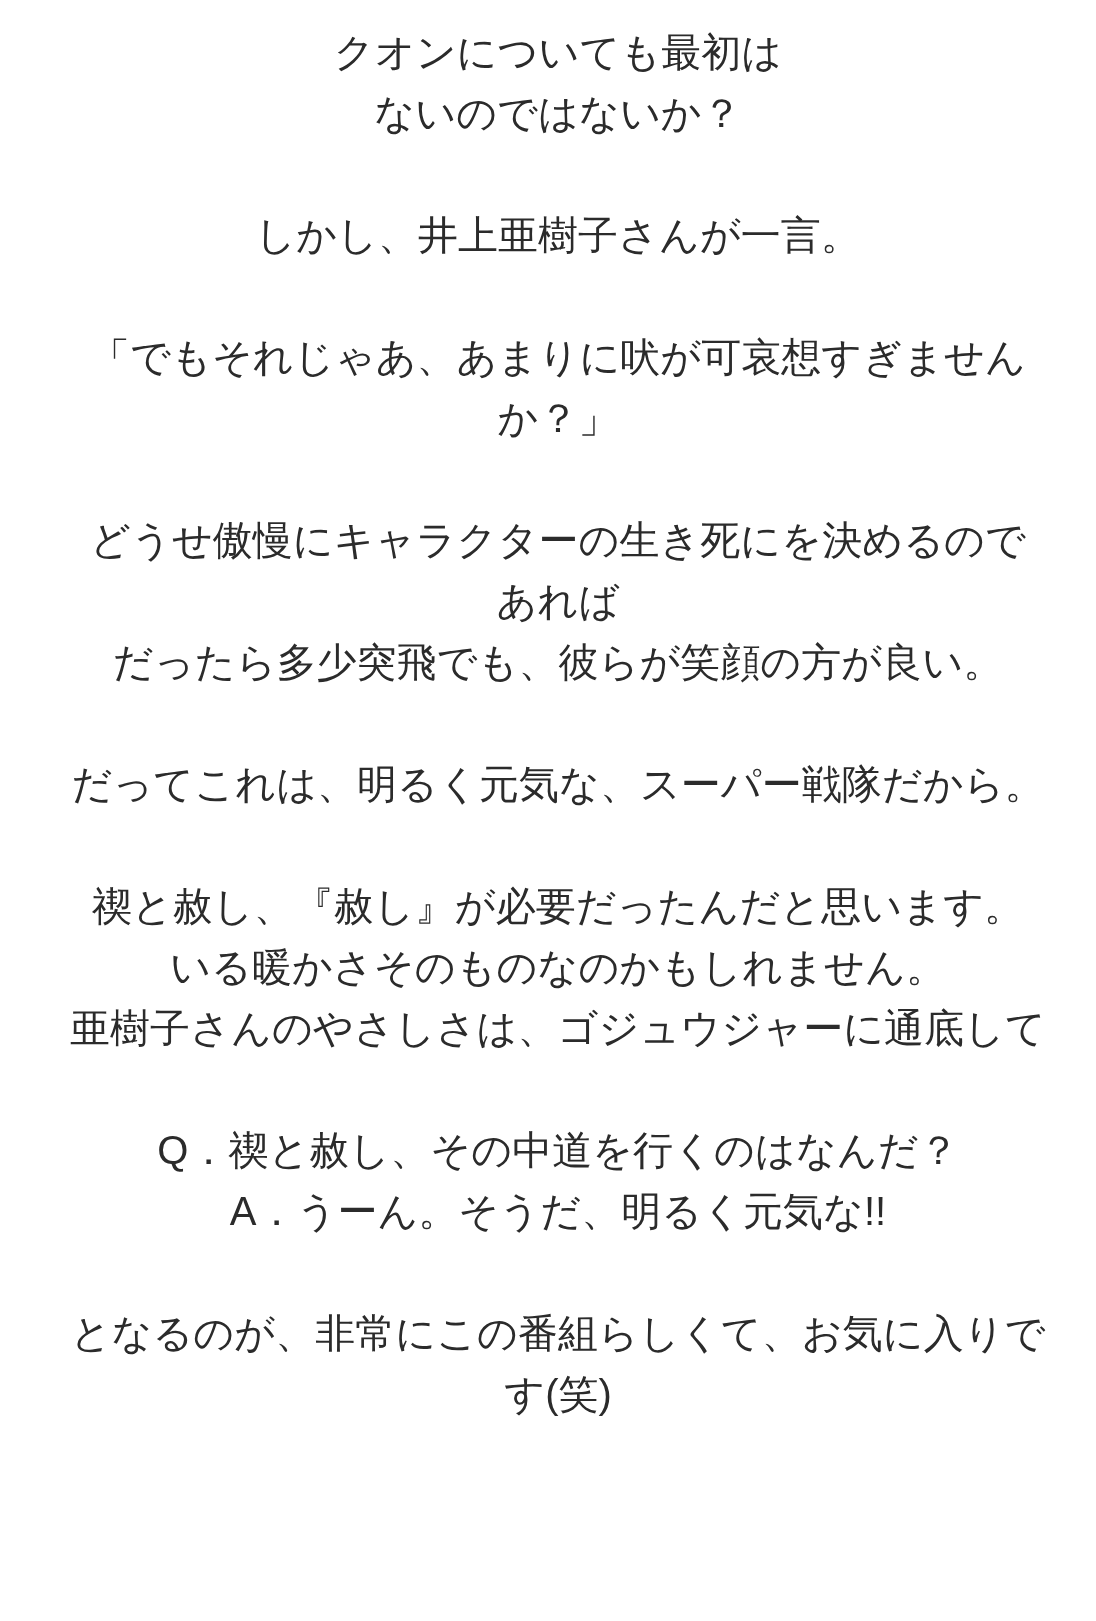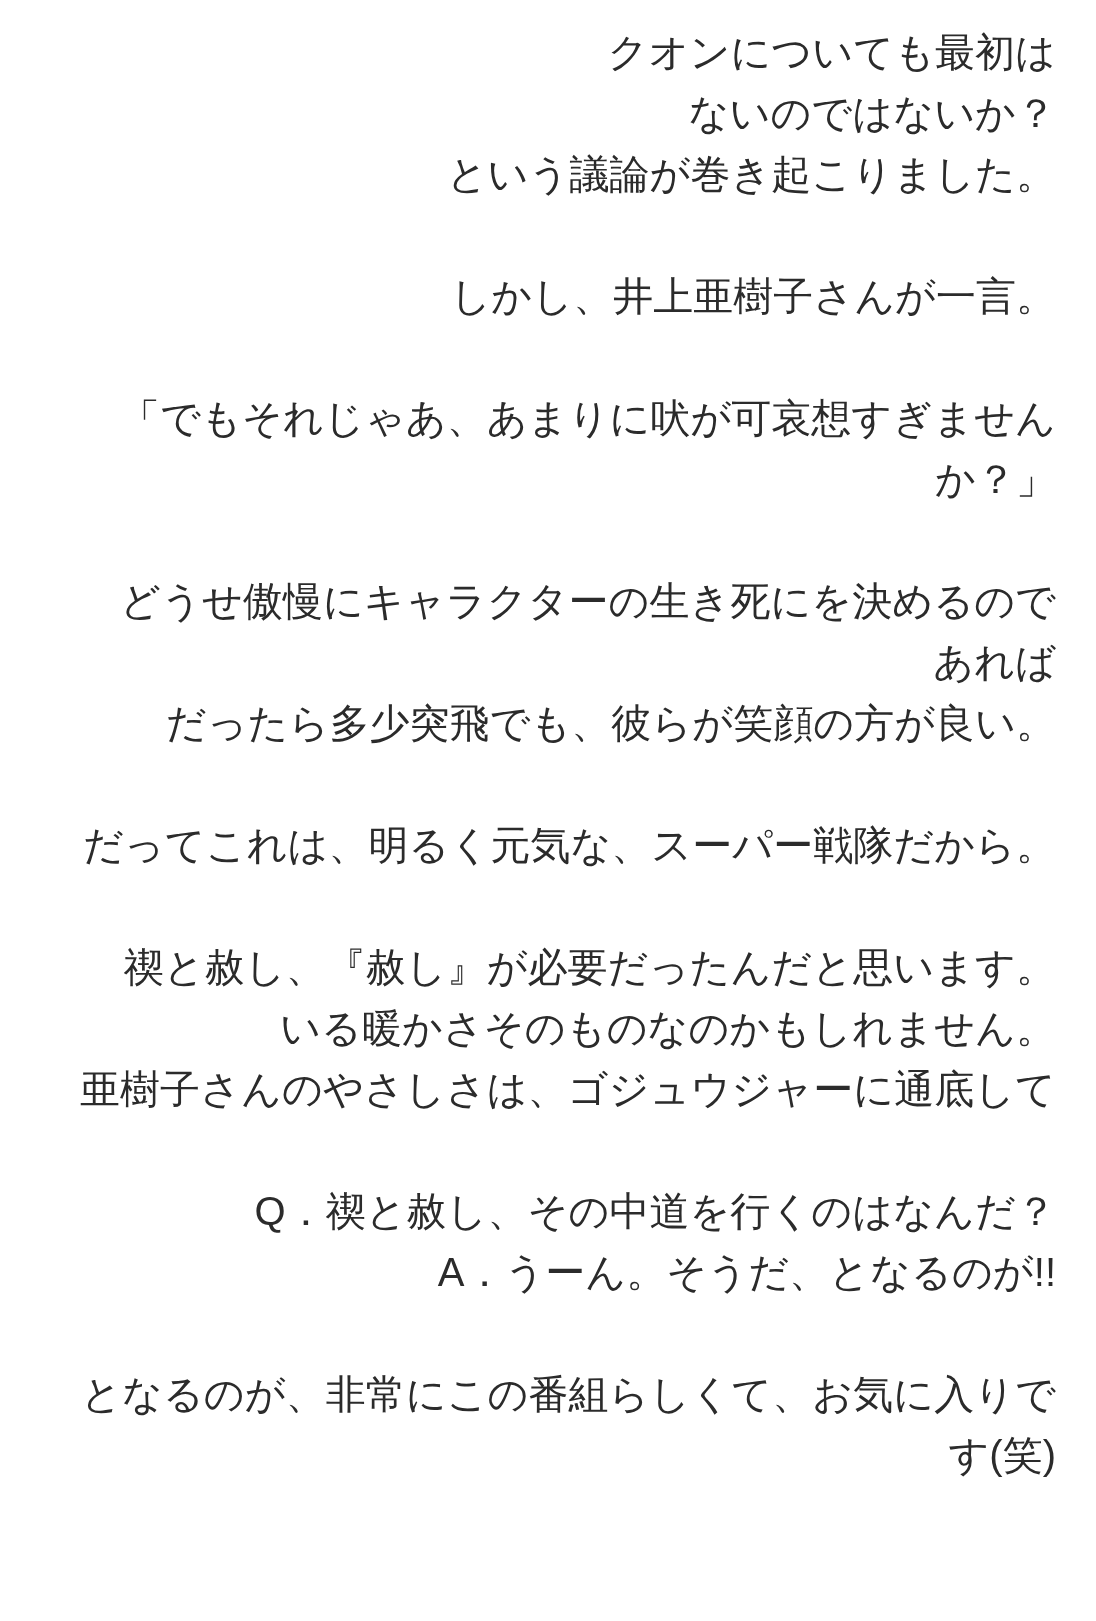--- a/index.html
+++ b/index.html
@@ -19,51 +19,50 @@
   .article {
     position: absolute;
     top: 22px;
     left: 60px;
     width: 996px;
     font-family: "Liberation Sans", "DejaVu Sans", sans-serif;
     font-size: 40px;
     line-height: 61px;
     color: #2b2b2b;
     font-weight: 400;
-    text-align: right;
+    text-align: center;
     letter-spacing: 0px;
   }
   .line {
     min-height: 61px;
     white-space: nowrap;
   }
 </style>
 </head>
 <body>
 
 <div class="page">
   <div class="article">
       <div class="line">クオンについても最初は</div>
       <div class="line">ないのではないか？</div>
-      <div class="line">という議論が巻き起こりました。</div>
       <div class="line"></div>
       <div class="line">しかし、井上亜樹子さんが一言。</div>
       <div class="line"></div>
       <div class="line">「でもそれじゃあ、あまりに吠が可哀想すぎません</div>
       <div class="line">か？」</div>
       <div class="line"></div>
       <div class="line">どうせ傲慢にキャラクターの生き死にを決めるので</div>
       <div class="line">あれば</div>
       <div class="line">だったら多少突飛でも、彼らが笑顔の方が良い。</div>
       <div class="line"></div>
       <div class="line">だってこれは、明るく元気な、スーパー戦隊だから。</div>
       <div class="line"></div>
       <div class="line">禊と赦し、『赦し』が必要だったんだと思います。</div>
       <div class="line">いる暖かさそのものなのかもしれません。</div>
       <div class="line">亜樹子さんのやさしさは、ゴジュウジャーに通底して</div>
       <div class="line"></div>
       <div class="line">Q．禊と赦し、その中道を行くのはなんだ？</div>
-      <div class="line">A．うーん。そうだ、となるのが!!</div>
+      <div class="line">A．うーん。そうだ、明るく元気な!!</div>
       <div class="line"></div>
       <div class="line">となるのが、非常にこの番組らしくて、お気に入りで</div>
       <div class="line">す(笑)</div>
     </div>
 </div>
 
 </body></html>

